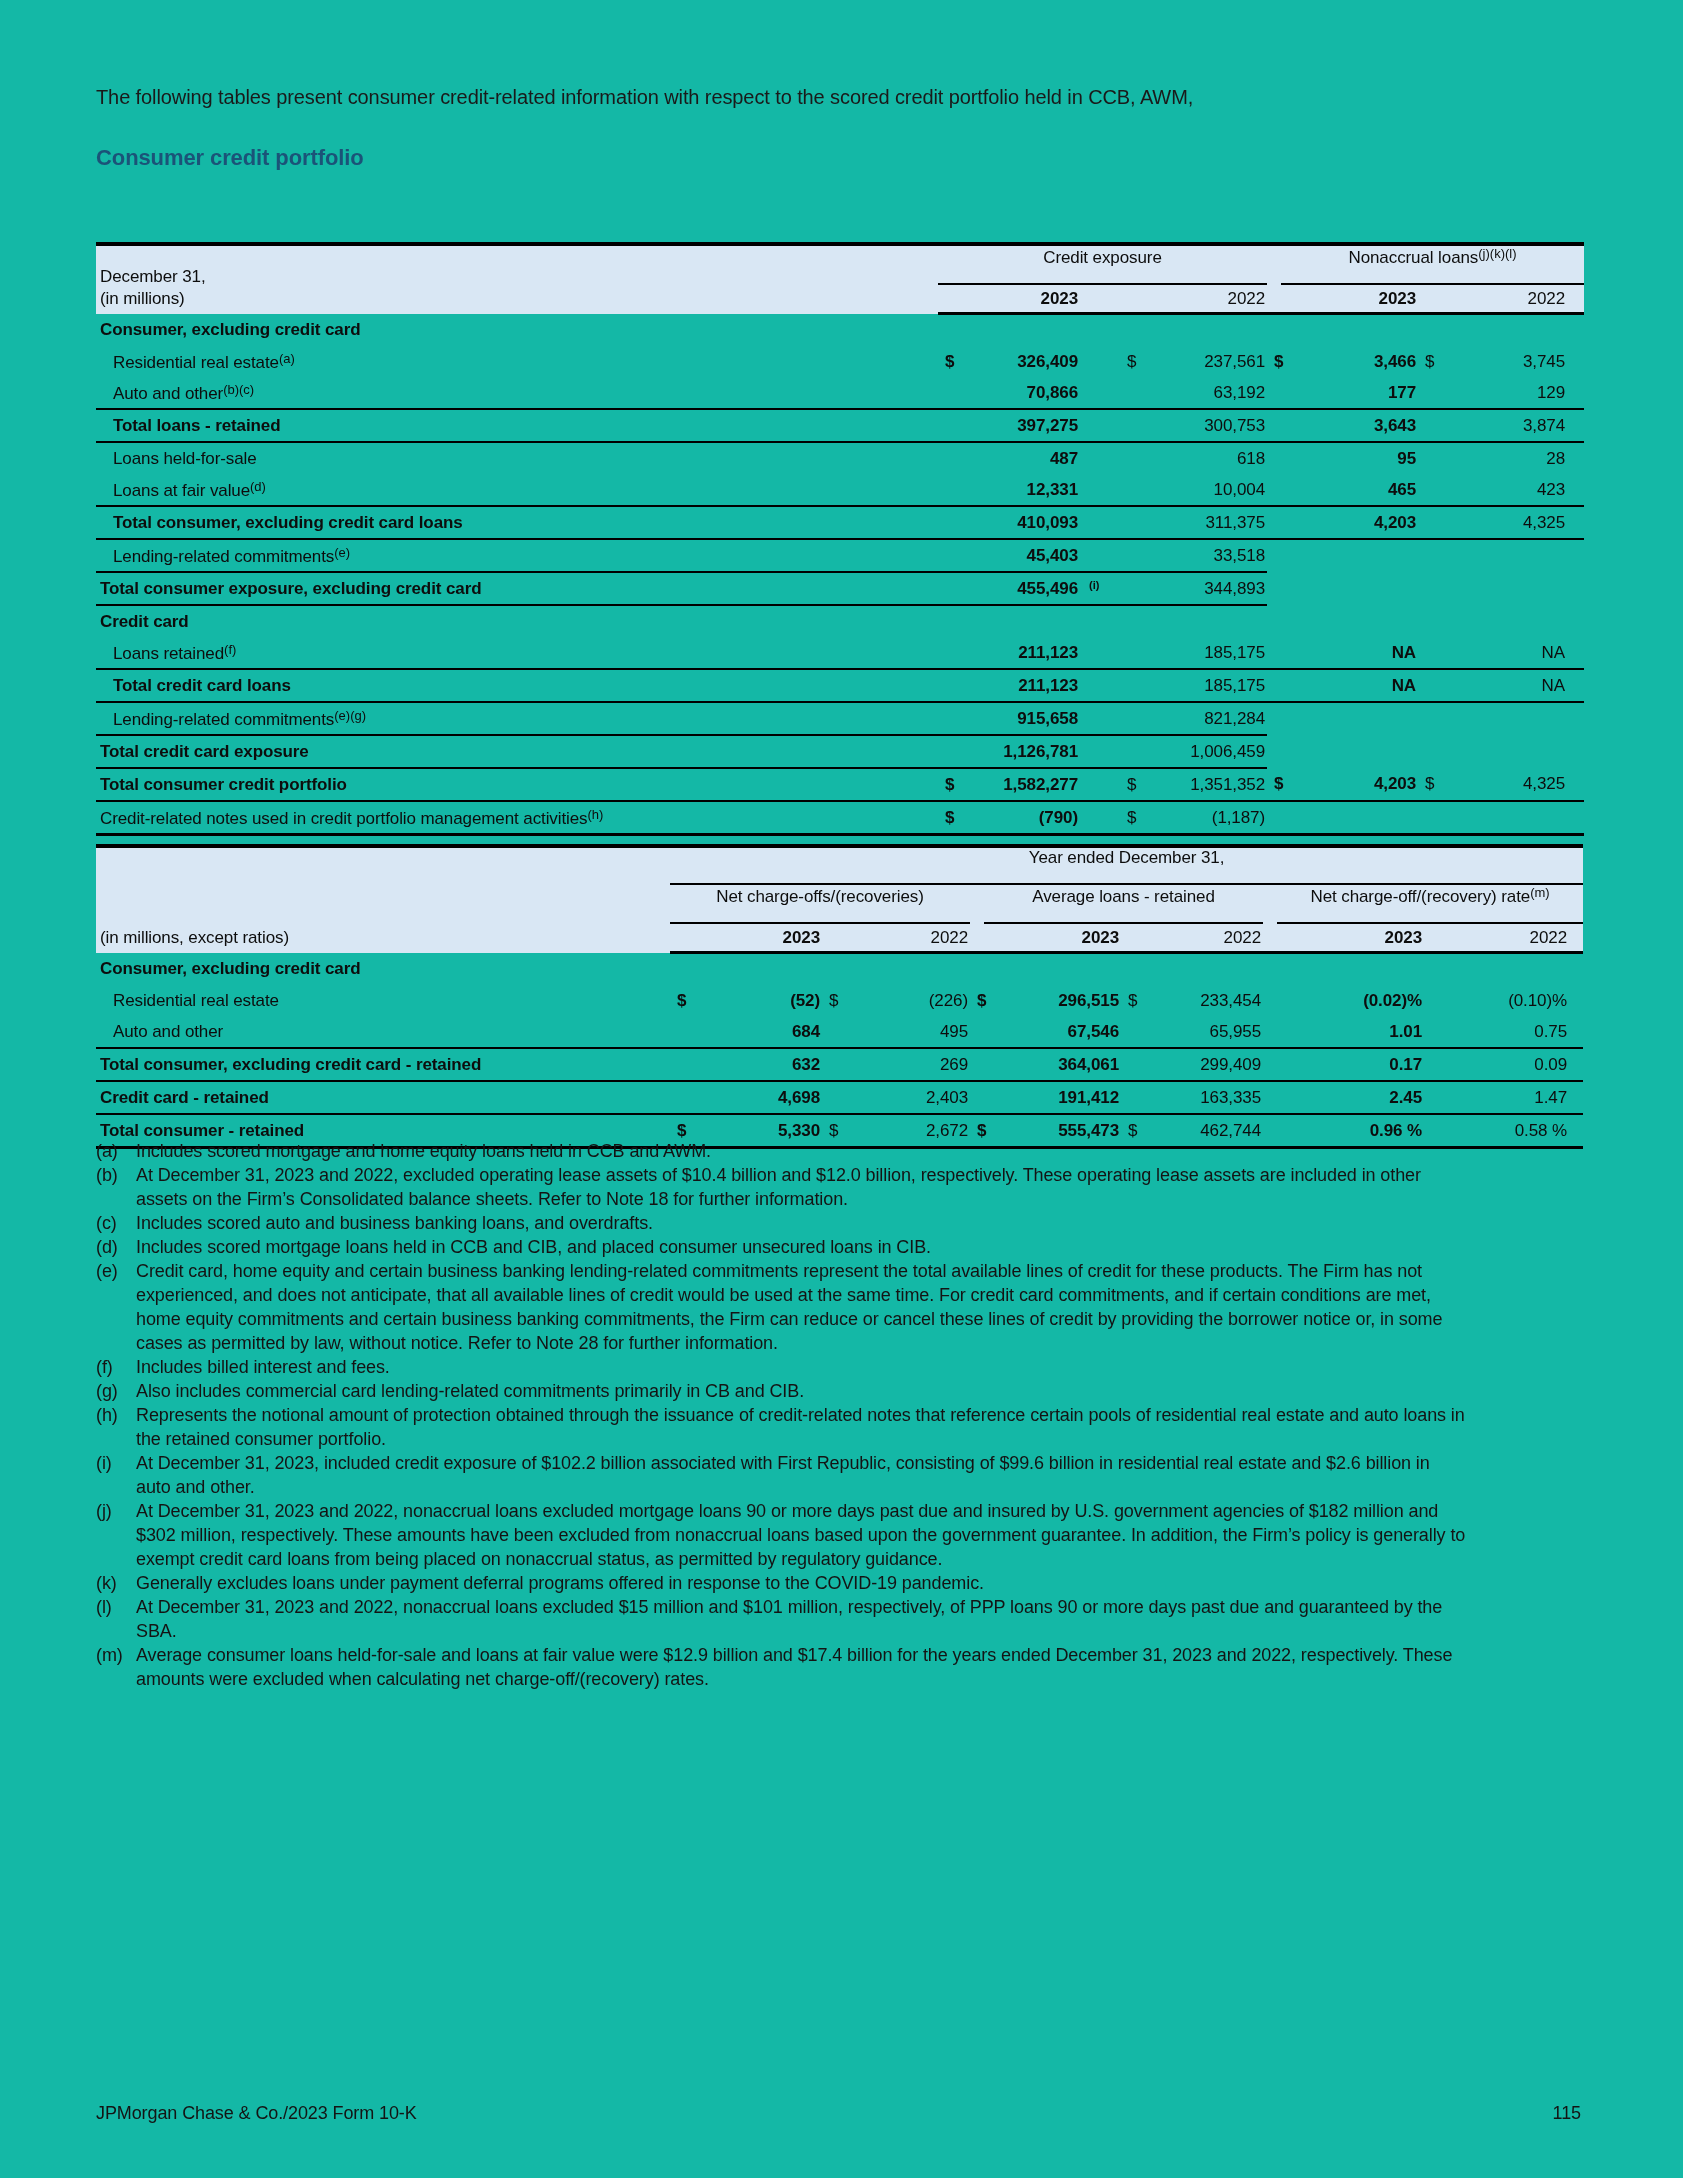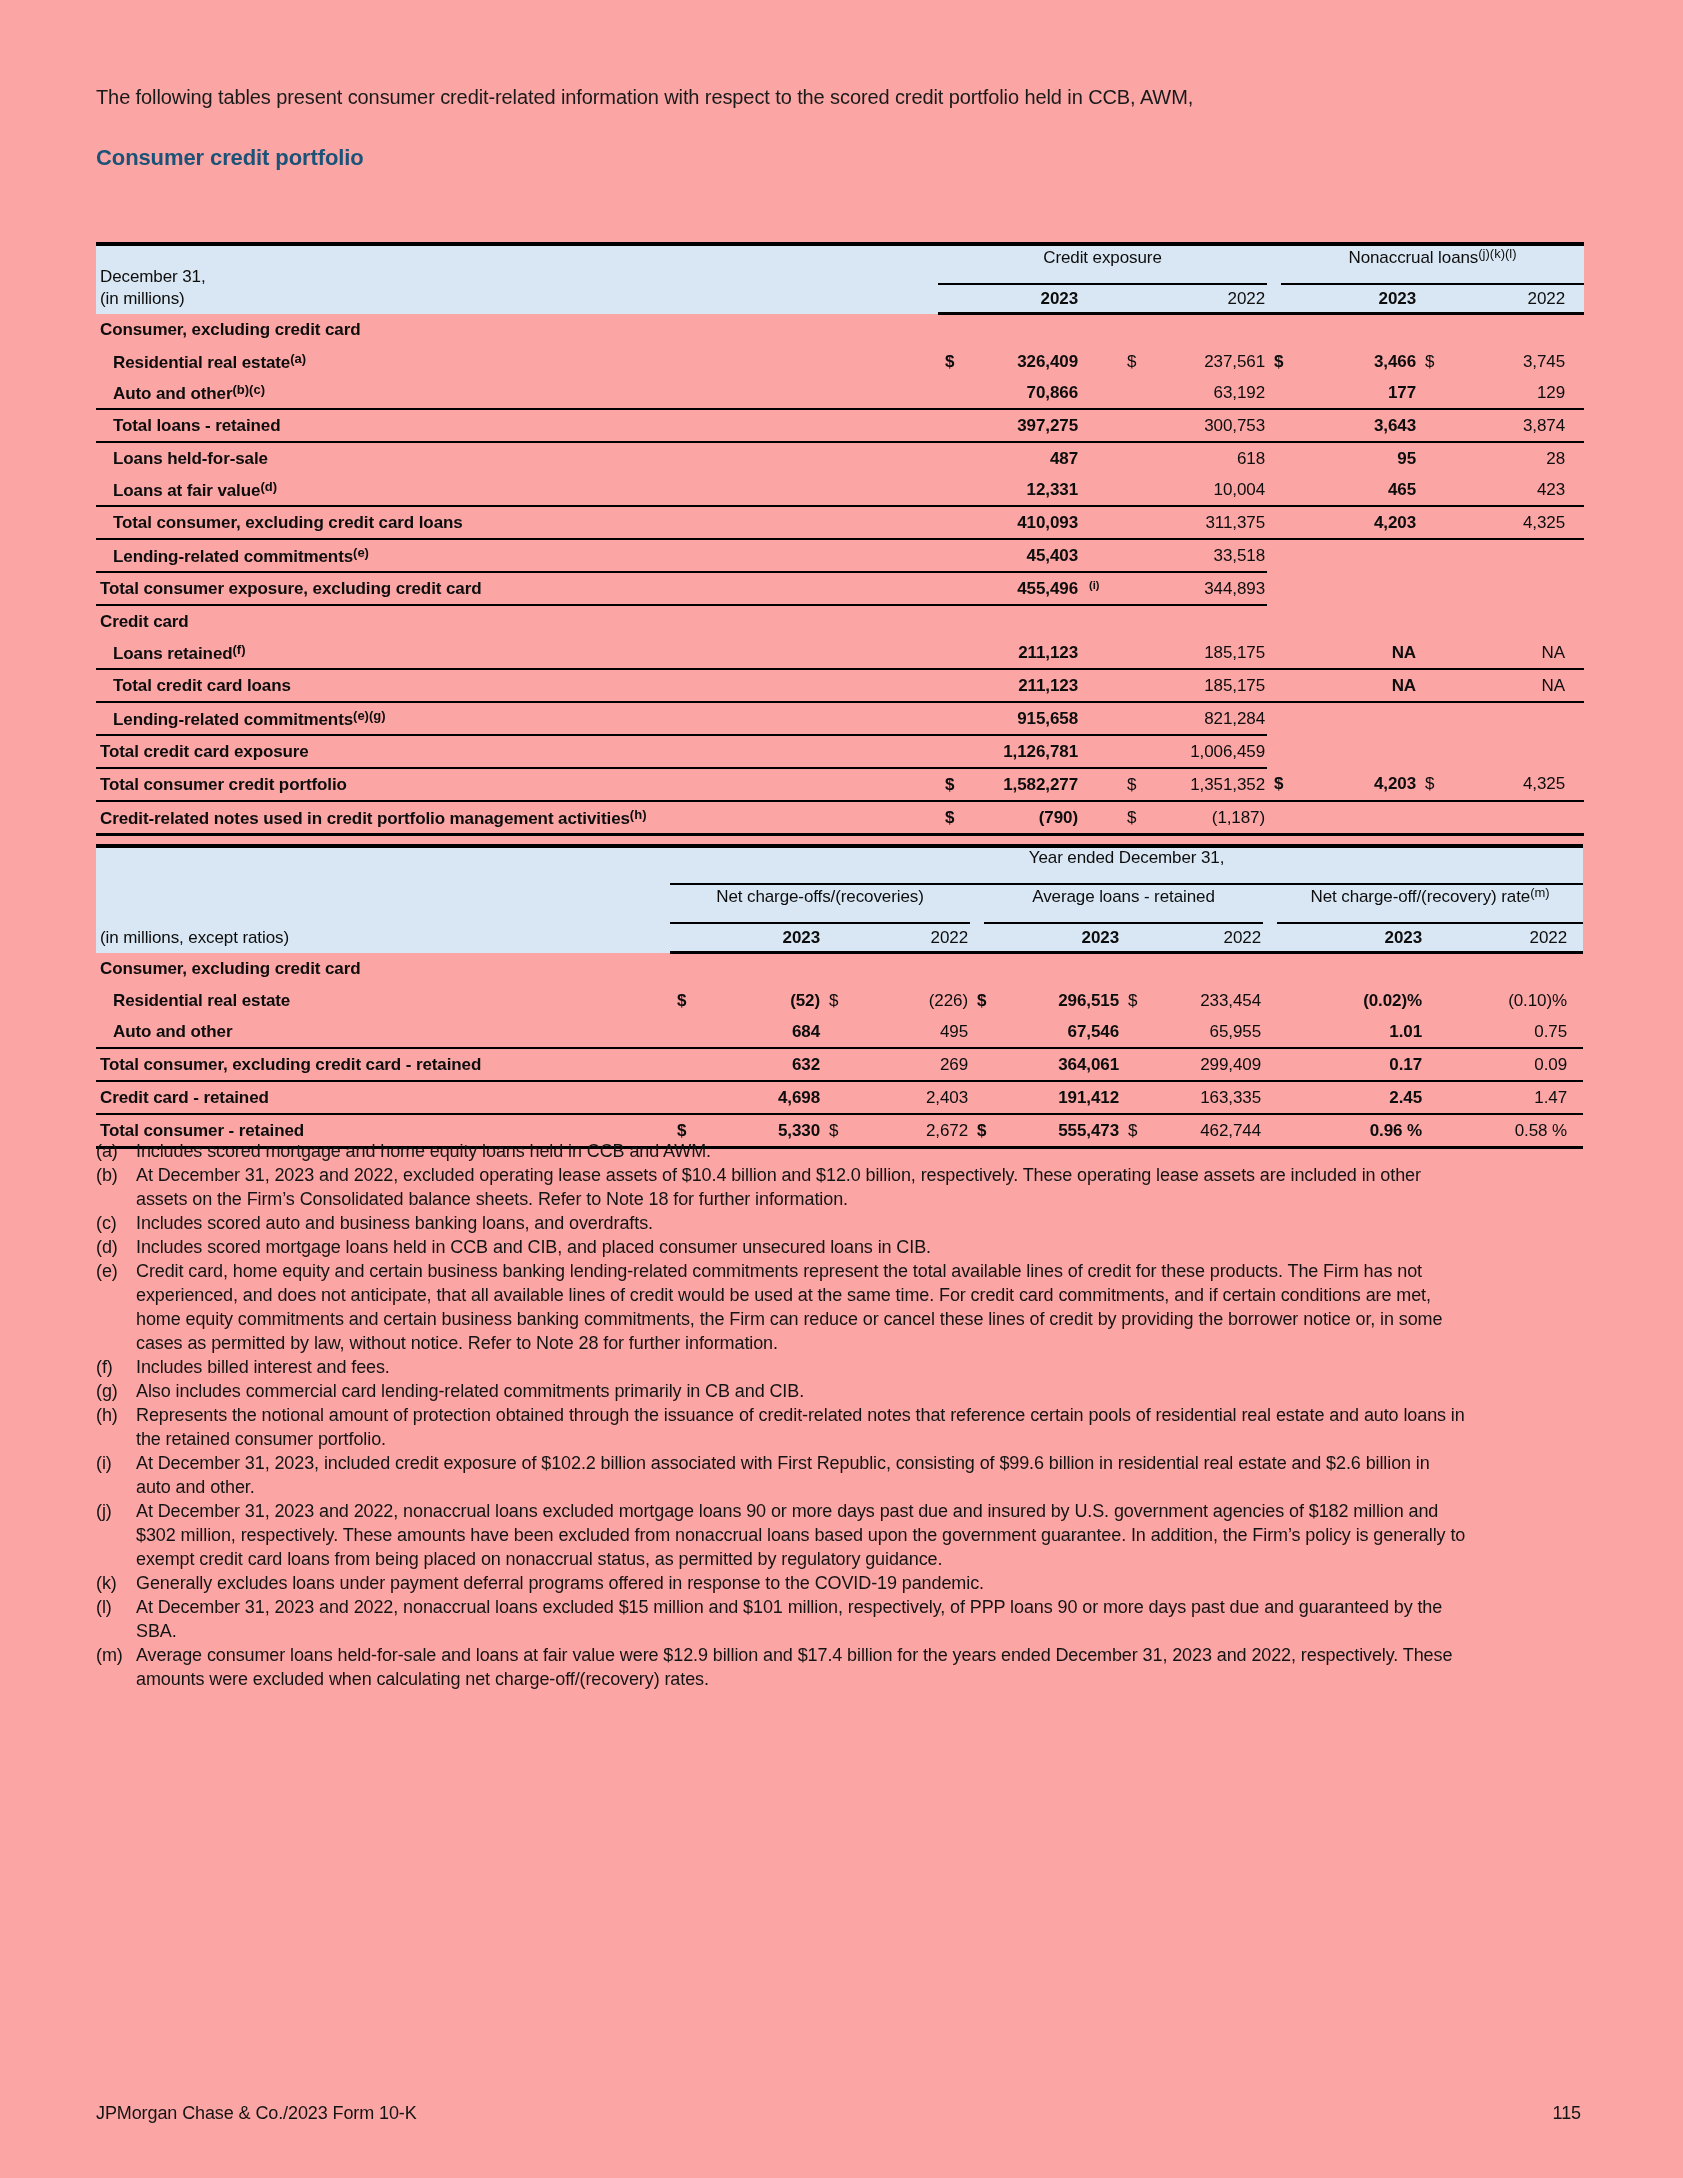--- a/index.html
+++ b/index.html
@@ -1,33 +1,33 @@
 <!DOCTYPE html>
 <html><head>
 <meta charset="utf-8">
 <style>
   html,body{margin:0;padding:0;background:#fff;}
-  .page{position:relative;width:1683px;height:2178px;background:#fca5a5;overflow:hidden;
+  .page{position:relative;width:1683px;height:2178px;background:#14b8a6;overflow:hidden;
         font-family:"Liberation Sans","DejaVu Sans",sans-serif;color:#0d0d0d;letter-spacing:-0.1px;}
   .intro{position:absolute;top:83px;left:96px;width:1485px;font-size:20px;line-height:29px;color:#1a1a1a;}
   .h2{position:absolute;top:145px;left:96px;font-size:22px;font-weight:bold;color:#1b5378;}
   table{table-layout:fixed;border-collapse:collapse;width:1485px;border-top:4px solid #000;}
   .t1{position:absolute;top:242px;left:96px;}
   .t2{position:absolute;top:844px;left:96px;}
   th{font-weight:normal;text-align:left;padding:0;font-size:17px;}
   td{height:31px;font-size:17px;vertical-align:middle;white-space:nowrap;overflow:visible;padding:0;}
   .band th{background:#d9e7f4;}
   .grp{vertical-align:bottom;height:32px;}
   .gline{border-bottom:2px solid #000;padding-bottom:15px;text-align:center;}
   .gml{margin-left:14px;}
   .yrs th{border-bottom:3px solid #000;height:27px;vertical-align:middle;}
   .y{text-align:right;padding-right:2px;}
   .y.b{font-weight:bold;}
   .lblhead{vertical-align:bottom;padding:3px 0 4px 4px;line-height:22px;}
-  .lbl{padding-left:4px;text-align:left;font-weight:bold;}
+  .lbl{padding-left:4px;text-align:left;}
   .lbl.ind{padding-left:17px;}
   .bold{font-weight:bold;}
   .d{text-align:left;padding-left:7px;}
   .v{text-align:right;padding-right:2px;}
   .gapc,.padc{text-align:left;}
   .bb{border-bottom:2px solid #000;}
   .bb3{border-bottom:3px solid #000;}
   .sup{font-size:13px;vertical-align:5px;letter-spacing:0;}
   .note{font-size:11px;vertical-align:5px;padding-left:9px;letter-spacing:0;}
   .footnotes{position:absolute;top:1139px;left:96px;width:1371px;font-size:18px;line-height:24px;color:#141414;}

